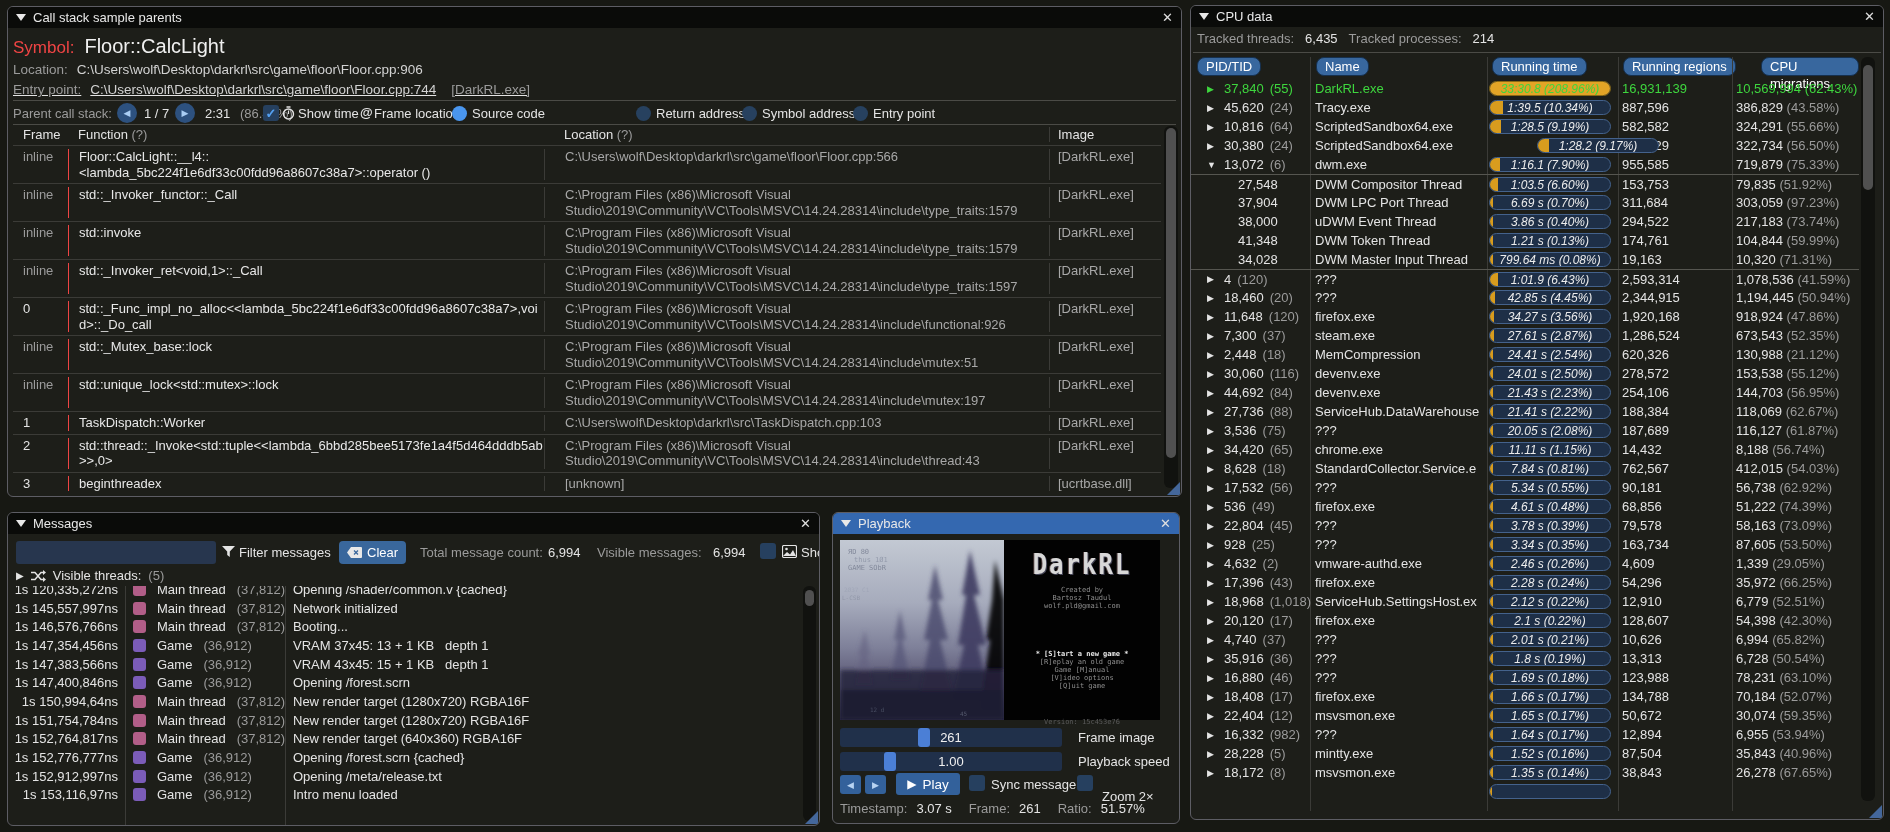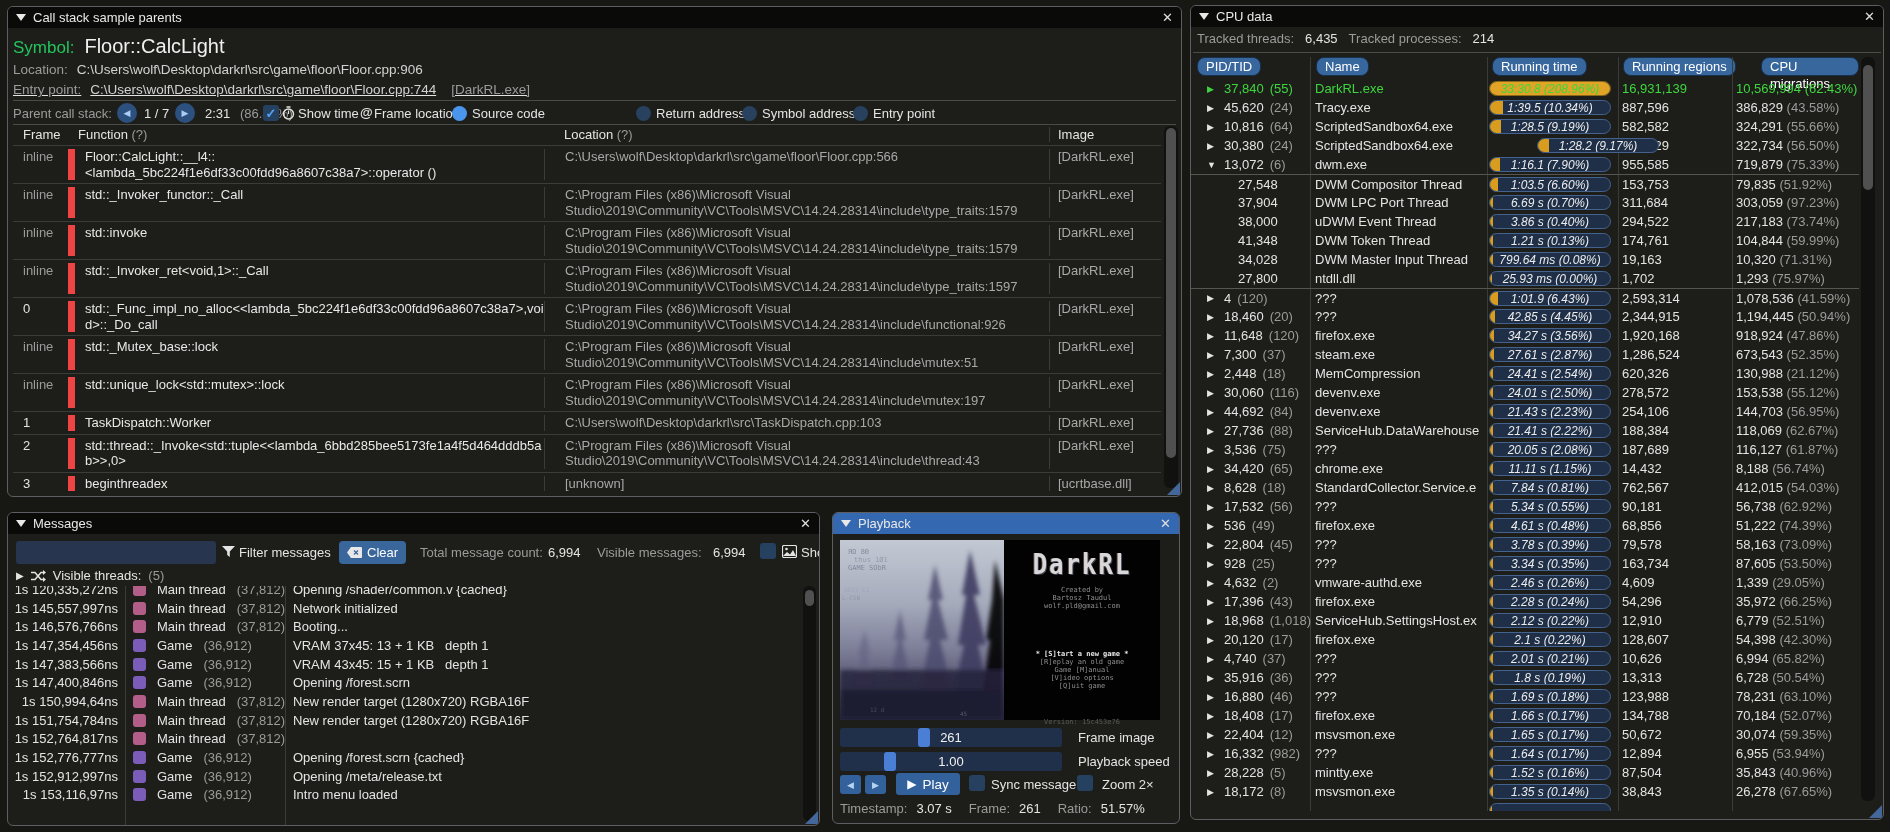--- a/index.html
+++ b/index.html
@@ -11,37 +11,37 @@
 .tri-down { width:0; height:0; border-left:5px solid transparent; border-right:5px solid transparent; border-top:7px solid #e8e8e8; }
 .close-x { margin-left:auto; color:#e0e0e0; font-size:13px; line-height:1; }
 .dim { color:#9b9b9b; }
 .sep { position:absolute; left:5px; right:5px; height:1px; background:#4b4b46; }
 .grip { position:absolute; right:1px; bottom:1px; width:0; height:0; border-left:13px solid transparent; border-bottom:13px solid #44679b; }
 .scroll-track { position:absolute; background:#11120f; border-radius:6px; }
 .scroll-thumb { position:absolute; background:#505050; border-radius:5px; }
 
 
 #win-cs .symline { position:absolute; left:5px; top:28px; display:flex; align-items:baseline; gap:10px; }
-#win-cs .symlabel { font-size:17px; color:#22c55e; }
+#win-cs .symlabel { font-size:17px; color:#ef4444; }
 #win-cs .symval { font-size:20px; color:#f0f0f0; }
 #win-cs .locline { position:absolute; left:5px; display:flex; gap:9px; font-size:13.5px; }
 #win-cs .path { color:#d2d2d2; }
 .pcs-row { position:absolute; top:96px; left:0; right:0; height:21px; }
 .pcs-row > * { position:absolute; top:0; }
 .roundbtn { width:20px; height:20px; border-radius:50%; background:#2d517f; display:flex; align-items:center; justify-content:center; }
 .roundbtn .t { font-size:9px; color:#a9cdf4; }
 .checkbox { width:16px; height:16px; background:#26405f; border-radius:3px; display:flex; align-items:center; justify-content:center; }
 .checkbox .chk { color:#55a1f2; font-size:13px; font-weight:bold; }
 .radio { width:15px; height:15px; border-radius:50%; background:#27415f; }
 .radio.sel { background:#4a96ee; }
 #cs-table { position:absolute; left:5px; top:119px; width:1148px; font-size:13px; }
 .cs-hdr { display:grid; grid-template-columns:55px 476px 505px 112px; padding:1px 0 3px 0; }
 .cs-row { display:grid; grid-template-columns:55px 476px 505px 112px; border-top:1px solid #3b3b37; padding:3px 0; line-height:15.5px; }
 .cs-c1 { padding-left:10px; }
-.cs-c2 { padding-left:10px; border-left:7px solid #ef4444; overflow-wrap:break-word; }
+.cs-c2 { padding-left:10px; border-left:1px solid #ef4444; overflow-wrap:break-word; }
 .cs-hdr .cs-c2, .cs-hdr .cs-c3 { border-left:none; }
 .cs-c3 { padding-left:20px; border-left:1px solid #3b3b37; color:#a8a8a8; overflow-wrap:break-word; }
 .cs-c4 { padding-left:8px; border-left:1px solid #3b3b37; color:#a8a8a8; }
 .cs-row .cs-c2 { color:#e8e8e8; }
 
 
 #win-msg .ctl { position:absolute; top:27px; left:0; right:0; height:26px; }
 #win-msg .ctl > * { position:absolute; }
 .filter-input { left:8px; top:1px; width:200px; height:23px; background:#27364e; border-radius:3px; }
 .btn-blue { background:#39679c; border-radius:4px; color:#fff; display:flex; align-items:center; gap:5px; padding:0 8px; height:23px; }
@@ -339,20 +339,21 @@
           </span>
           <span class="msg-txt">New render target (1280x720) RGBA16F</span>
         </div>
         <div class="msg-row">
           <span class="msg-time">1s 152,764,817ns</span>
           <span class="msg-th">
             <i class="msg-sq" style="background: rgb(178, 94, 136);"></i>
             <span>Main thread</span>
             <span class="dim">(37,812)</span>
           </span>
+          <span class="msg-txt">New render target (640x360) RGBA16F</span>
         </div>
         <div class="msg-row">
           <span class="msg-time">1s 152,776,777ns</span>
           <span class="msg-th">
             <i class="msg-sq" style="background: rgb(123, 92, 184);"></i>
             <span>Game</span>
             <span class="dim">(36,912)</span>
           </span>
           <span class="msg-txt">Opening /forest.scrn {cached}</span>
         </div>
@@ -452,21 +453,21 @@
   <div class="pb-btn" style="position:absolute; left:32px; top:262px; width:21px; height:19px;">
       <span style="font-size:9px; color:#b7d3f2;">▶</span>
     </div>
   <div class="pb-btn" style="position:absolute; left:63px; top:260px; width:64px; height:22px; gap:6px;">
     <span style="font-size:12px; color:#fff;">▶</span>
       <span style="color:#fff; font-size:13.5px;">Play</span>
   </div>
   <div class="checkbox" style="position:absolute; left:136px; top:262px;"></div>
   <span style="position:absolute; left:158px; top:264px;">Sync message</span>
   <div class="checkbox" style="position:absolute; left:244px; top:262px;"></div>
-  <span style="position:absolute; left:269px; top:264px;">Zoom 2×</span>
+  <span style="position:absolute; left:269px; top:276px;">Zoom 2×</span>
   <div style="position:absolute; left:7px; top:288px; display:flex; gap:9px; align-items:baseline;">
     <span class="dim">Timestamp:</span>
     <span>3.07 s</span>
     <span class="dim" style="margin-left:8px;">Frame:</span>
     <span>261</span>
     <span class="dim" style="margin-left:8px;">Ratio:</span>
     <span>51.57%</span>
   </div>
 </div>
 
@@ -643,35 +644,20 @@
         <span class="cpu-name">DWM Master Input Thread</span>
         <span class="cpu-bar-cell">
           <span class="bar" style="display: block;">
             <span class="fill" style="width: 3px;"></span>
             <span class="btxt">799.64 ms (0.08%)</span>
           </span>
         </span>
         <span class="cpu-reg">19,163</span>
         <span class="cpu-mig"><span>10,320</span><span class="dim"> (71.31%)</span></span>
       </div>
-      <div class="cpu-row">
-        <span class="cpu-pid child">
-          <span class="arr"></span>
-          <span>27,800</span>
-        </span>
-        <span class="cpu-name">ntdll.dll</span>
-        <span class="cpu-bar-cell">
-          <span class="bar" style="display: block;">
-            <span class="fill" style="width: 2px;"></span>
-            <span class="btxt">25.93 ms (0.00%)</span>
-          </span>
-        </span>
-        <span class="cpu-reg">1,702</span>
-        <span class="cpu-mig"><span>1,293</span><span class="dim"> (75.97%)</span></span>
-      </div>
       <div class="cpu-row septop">
         <span class="cpu-pid">
           <span class="arr">▶</span>
           <span>4</span>
           <span class="dim">(120)</span>
         </span>
         <span class="cpu-name">???</span>
         <span class="cpu-bar-cell">
           <span class="bar" style="display: block;">
             <span class="fill" style="width: 8px;"></span>

